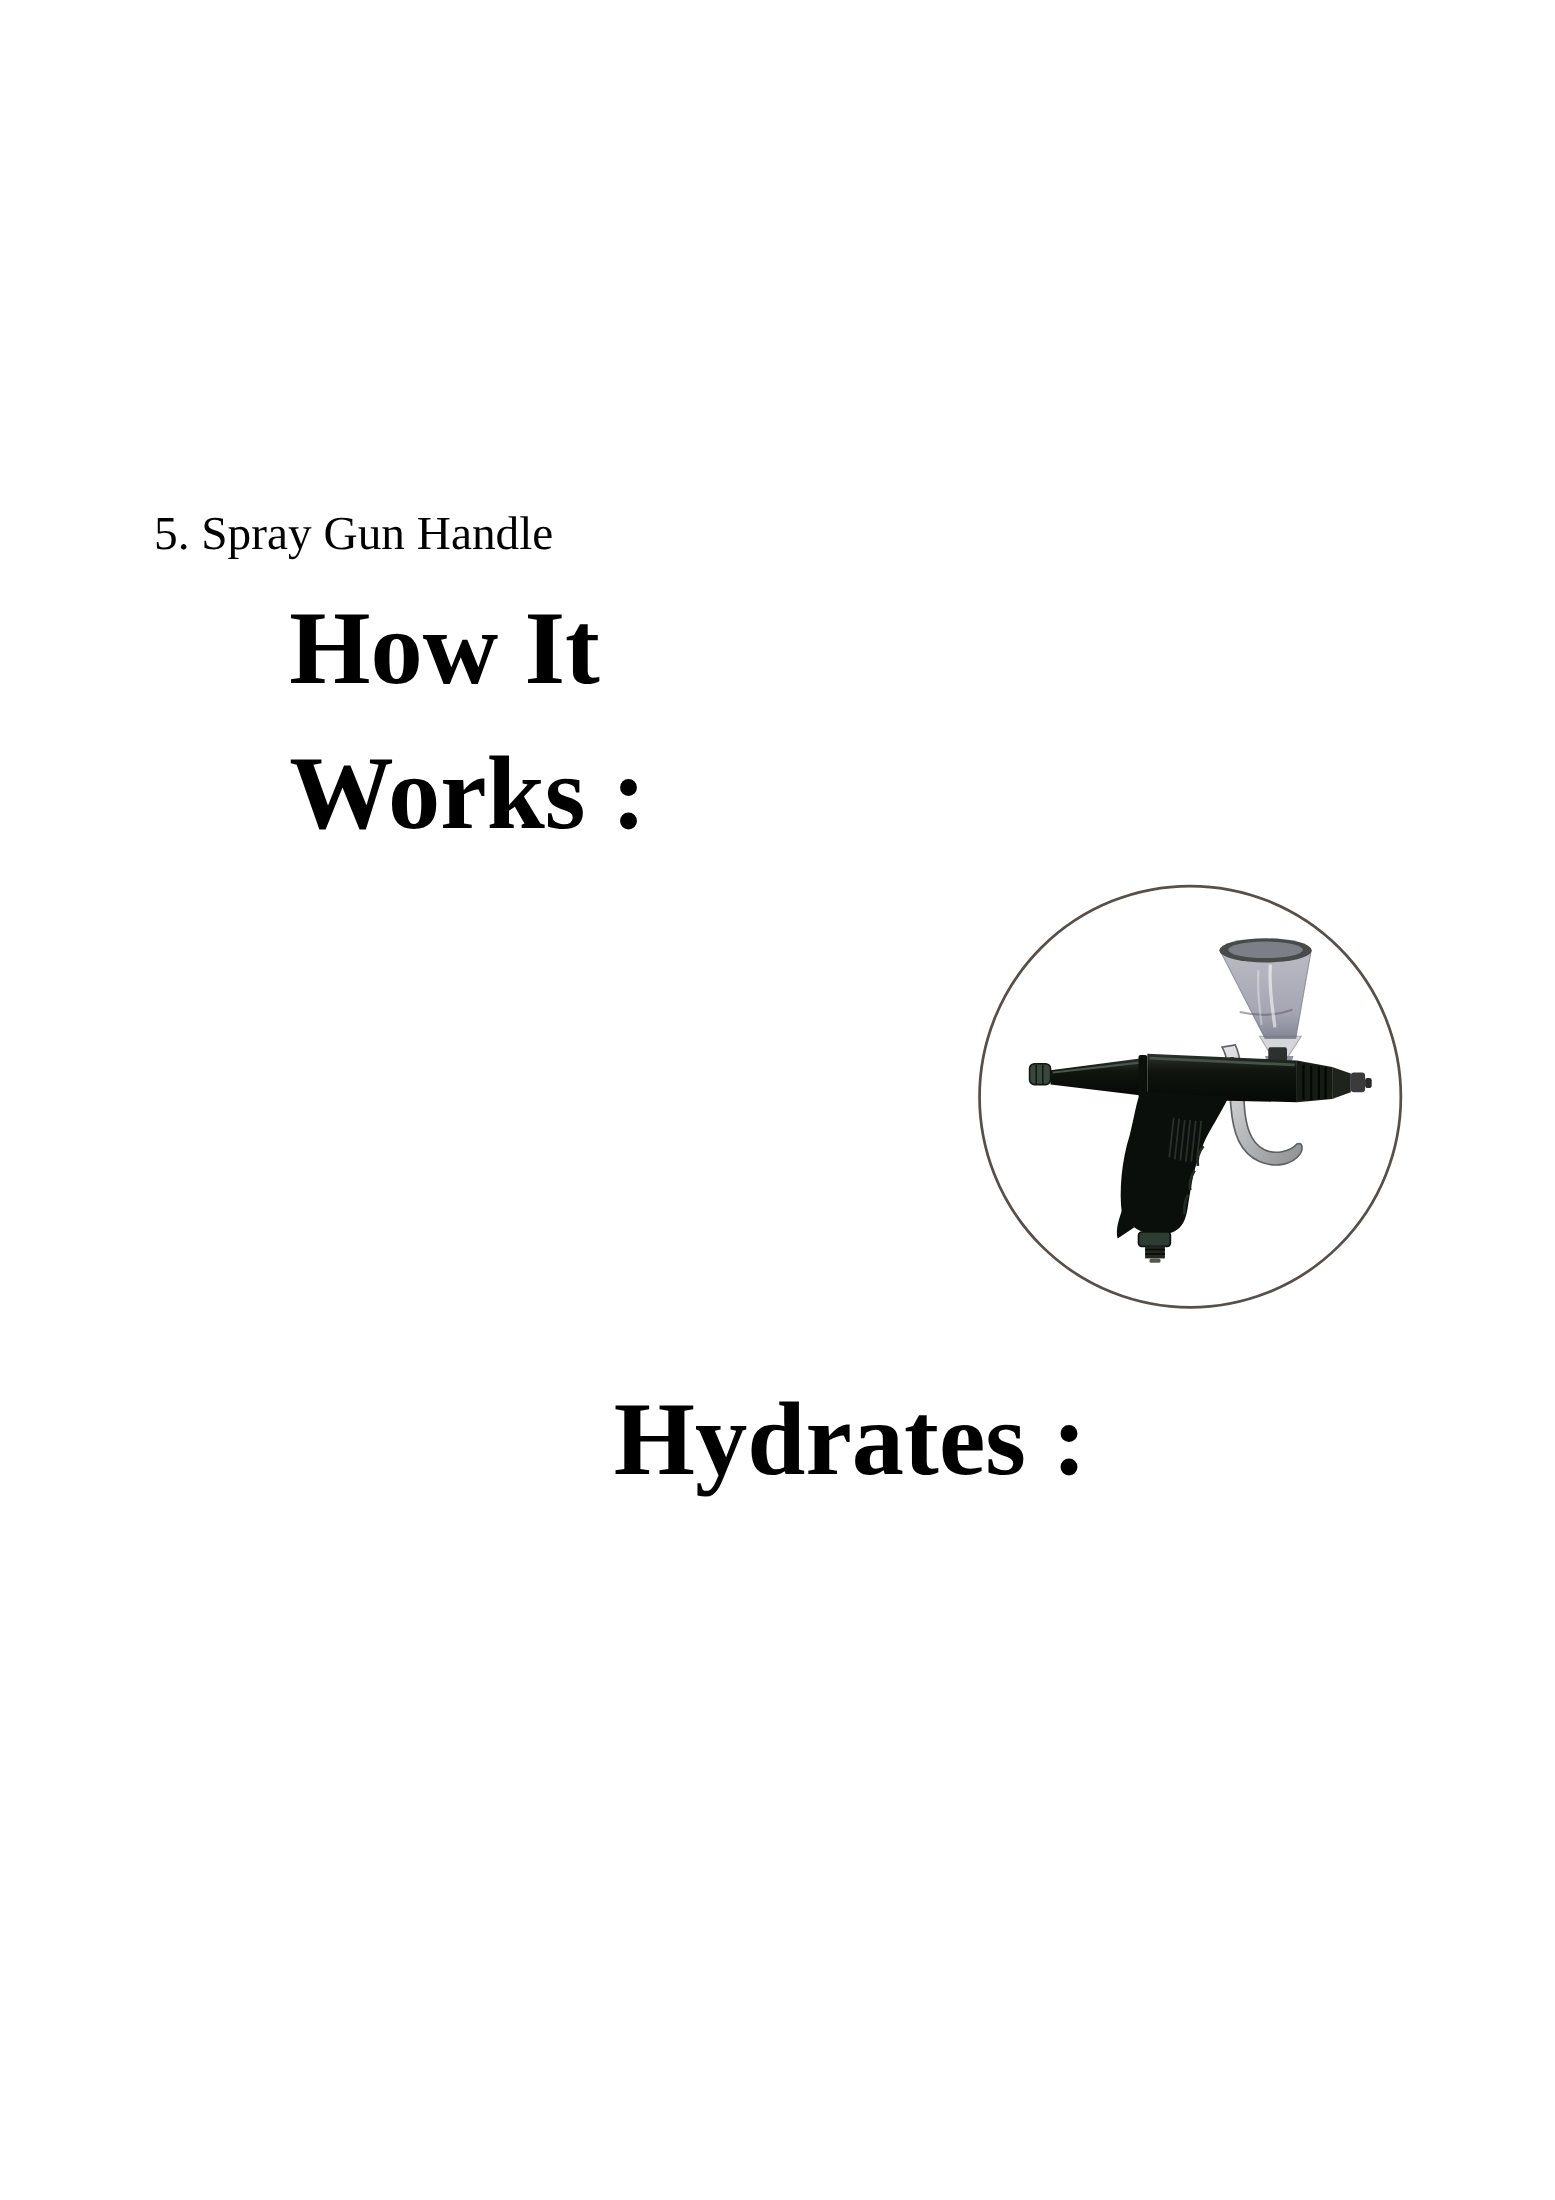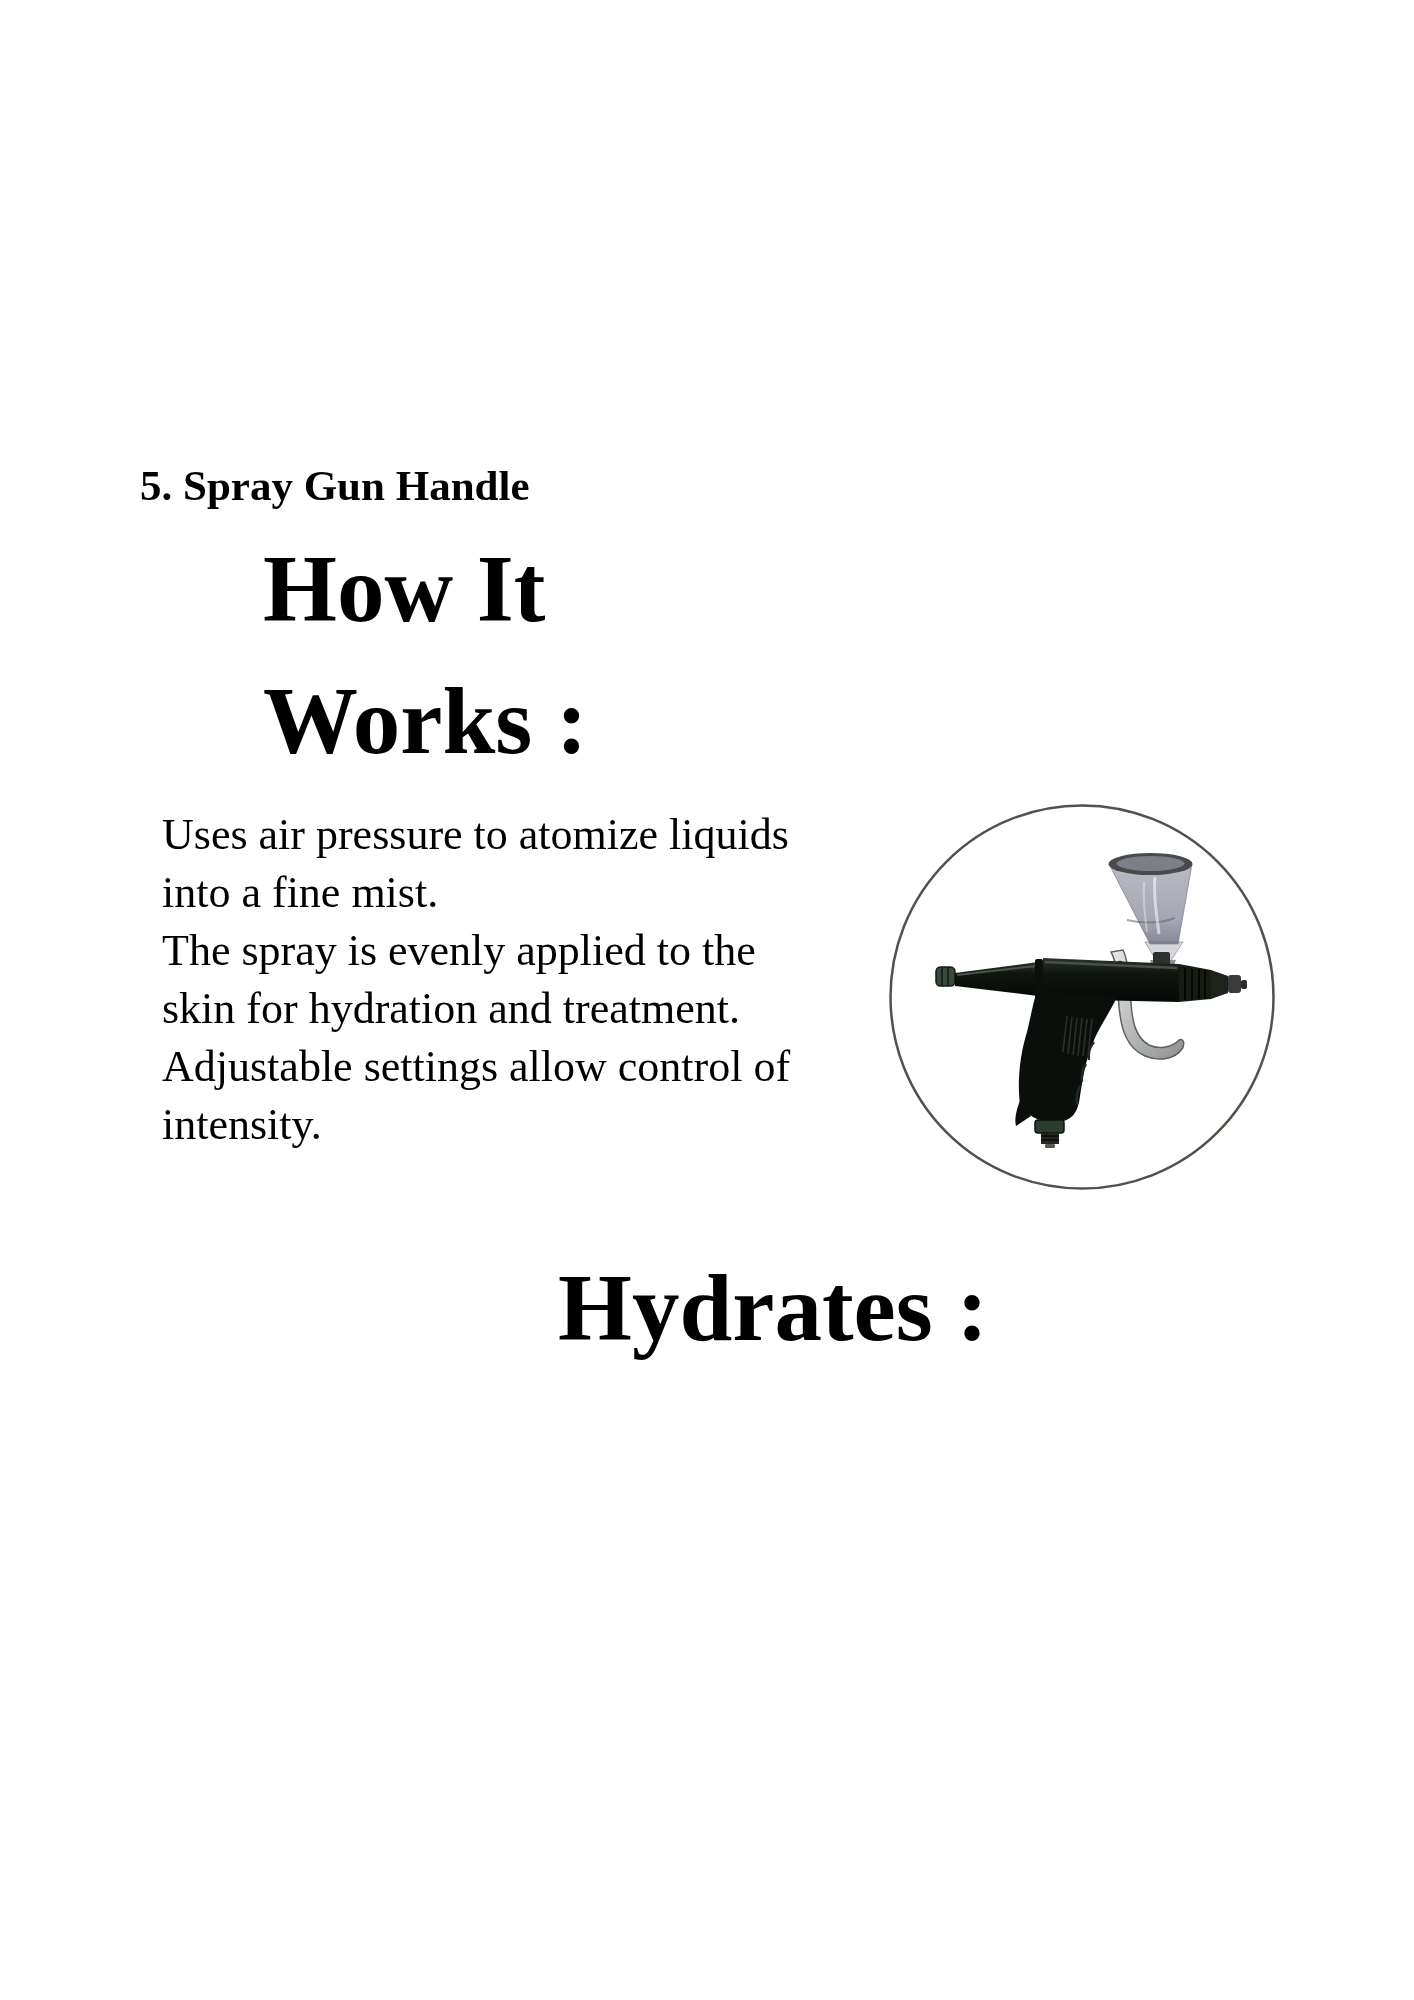--- a/index.html
+++ b/index.html
@@ -14,21 +14,21 @@
     background: #ffffff;
     overflow: hidden;
     font-family: "Liberation Serif", "DejaVu Serif", serif;
     color: #000000;
   }
   .section-title {
     position: absolute;
     left: 140px;
     top: 462px;
     font-size: 43px;
-    font-weight: bold;
+    font-weight: normal;
     line-height: 1.1;
     white-space: pre;
   }
   .big-heading {
     position: absolute;
     font-weight: bold;
     font-size: 95px;
     line-height: 132px;
     white-space: pre-line;
   }
@@ -72,26 +72,20 @@
 </head>
 <body>
 
 <div class="page">
 
   <div class="section-title">5. Spray Gun Handle</div>
 
   <div class="big-heading heading-how">How It
 Works :</div>
 
-  <div class="body-text intro-text">Uses air pressure to atomize liquids
-into a fine mist.
-The spray is evenly applied to the
-skin for hydration and treatment.
-Adjustable settings allow control of
-intensity.</div>
 
   <div class="photo-circle">
     <svg viewBox="0 0 390 390" xmlns="http://www.w3.org/2000/svg">
       <defs>
         <linearGradient id="chromeGrad" x1="0" y1="0" x2="1" y2="1">
           <stop offset="0" stop-color="#e8e8ea"></stop>
           <stop offset="0.5" stop-color="#b9babc"></stop>
           <stop offset="1" stop-color="#8d8f90"></stop>
         </linearGradient>
         <linearGradient id="bodyGrad" x1="0" y1="0" x2="0" y2="1">

